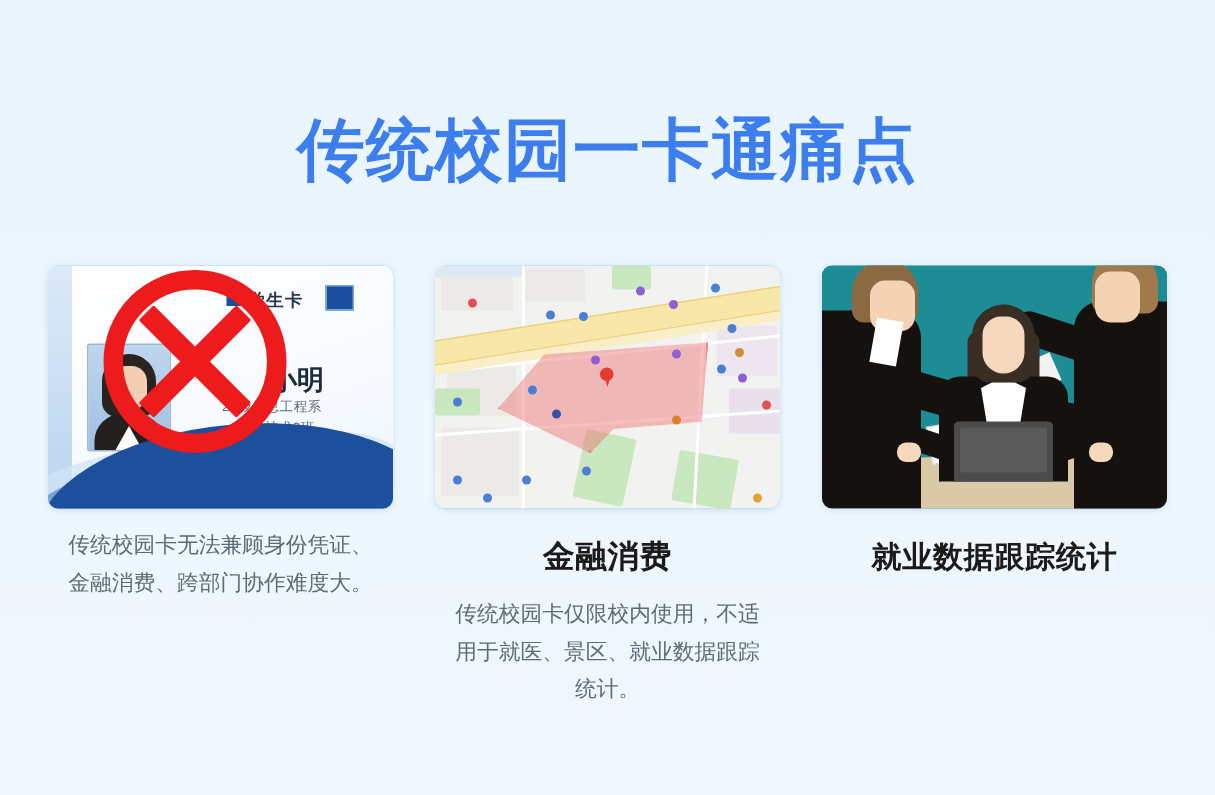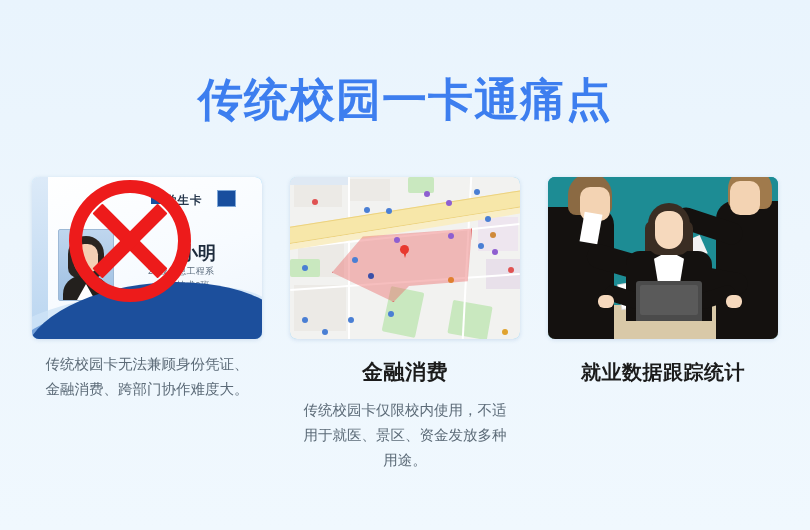--- a/index.html
+++ b/index.html
@@ -228,21 +228,21 @@
           <div class="poi" style="left:12px;top:88px;background:#4a7fd4;"></div>
           <div class="poi" style="left:12px;top:140px;background:#4a7fd4;"></div>
           <div class="poi" style="left:32px;top:152px;background:#4a7fd4;"></div>
           <div class="poi" style="left:58px;top:140px;background:#4a7fd4;"></div>
           <div class="poi" style="left:98px;top:134px;background:#4a7fd4;"></div>
           <div class="poi" style="left:212px;top:152px;background:#e0a32f;"></div>
           <div class="poi" style="left:218px;top:90px;background:#e05252;"></div>
         </div>
       </div>
       <div class="col-head">金融消费</div>
-      <div class="col-body">传统校园卡仅限校内使用，不适用于就医、景区、资金发放多种用途。</div>
+      <div class="col-body">传统校园卡仅限校内使用，不适用于就医、景区、就业数据跟踪统计。</div>
     </div>
 
     <div class="col">
       <div class="thumb">
         <div class="office">
           <div class="wall"></div>
           <div class="deskedge"></div>
           <div class="desk"></div>
 
           <div class="p-left">

